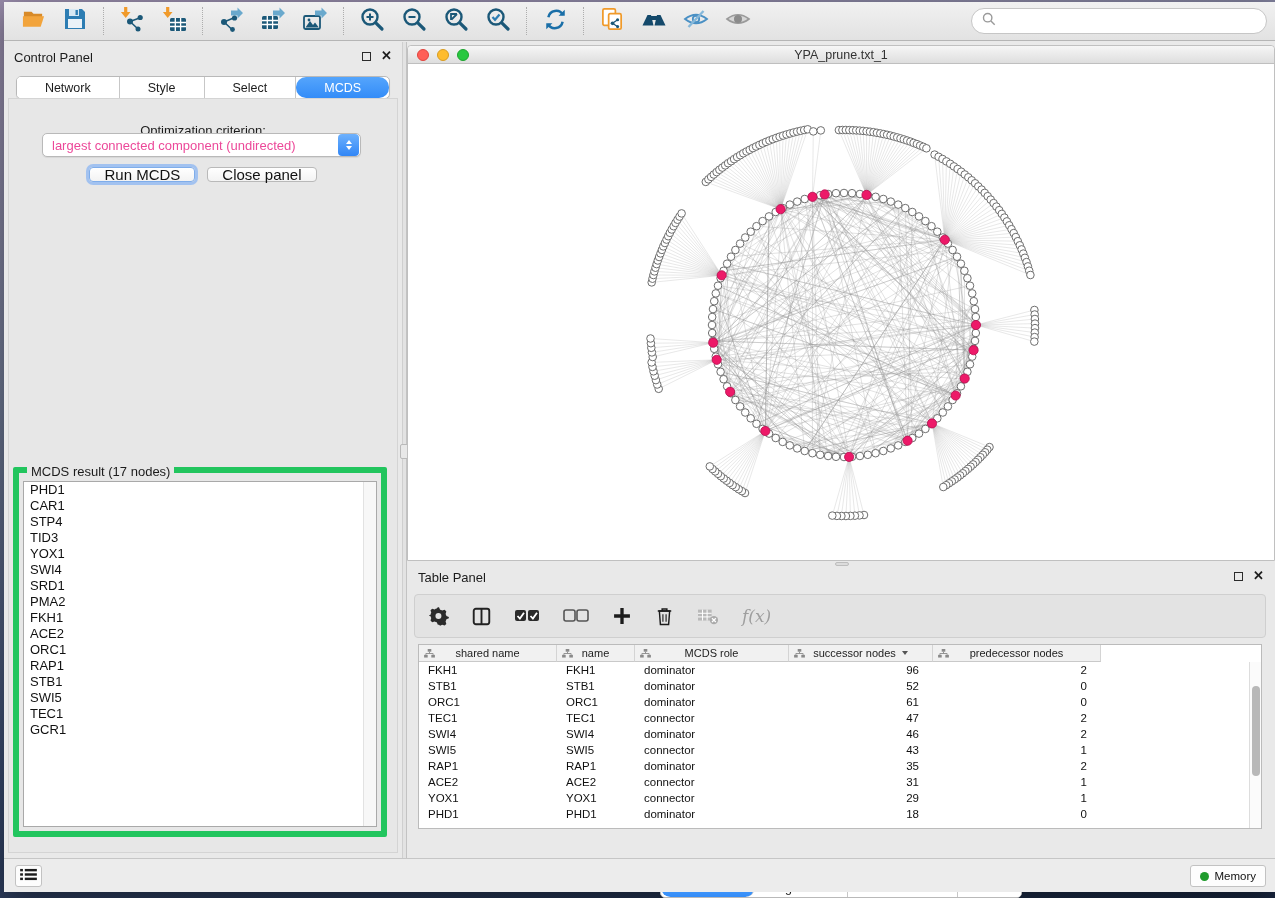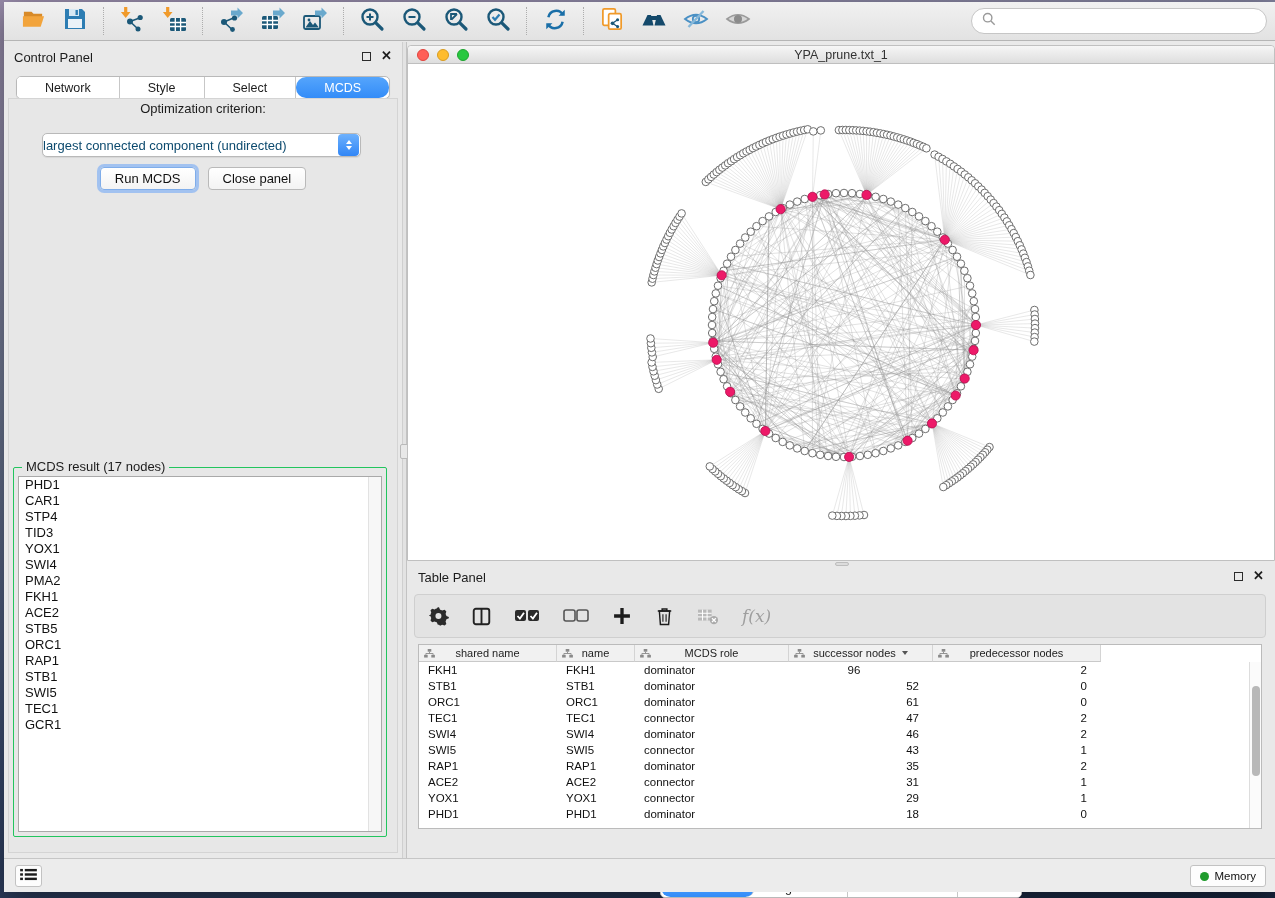--- a/index.html
+++ b/index.html
@@ -28,32 +28,32 @@
   .float-ic { width:9px; height:9px; border:1.6px solid #2b2b2b; display:inline-block; }
   .close-ic { font-size:13px; font-weight:bold; color:#1c1c1c; line-height:10px; }
 
   #control-tabs { position:absolute; left:0; right:0; top:34px; display:flex; justify-content:center; }
   .seg-group { display:flex; border:1px solid #b9b9b9; border-radius:5px; overflow:hidden; background:#fff; box-shadow:0 1px 1px rgba(0,0,0,.08); }
   .seg { font-size:12.5px; color:#1c1c1c; background:#fff; padding:3px 28px; border-right:1px solid #c7c7c7; height:21px; display:flex; align-items:center; }
   .seg:last-child { border-right:none; }
   .seg.selected { background:linear-gradient(#55a5fc,#338cf8); color:#fff;border-radius:10px; }
 
   #cp-content { position:absolute; left:4px; right:4px; top:56px; bottom:5px; background:#e7e7e7; border:1px solid #d4d4d4; }
-  #opt-label { position:absolute; left:0; right:0; top:2px; text-align:center; font-size:13px; color:#1c1c1c; }
+  #opt-label { position:absolute; left:0; right:0; top:24px; text-align:center; font-size:13px; color:#1c1c1c; }
   #criterion-dd { position:absolute; left:33px; right:36px; top:34px; height:24px; background:#fff; border:1px solid #b9b9b9; border-radius:5px; display:flex; align-items:center; box-shadow:0 1px 1px rgba(0,0,0,.07); }
-  #criterion-dd .dd-text { flex:1; font-size:13px; color:#0c4a6e; white-space:nowrap; overflow:hidden; }
+  #criterion-dd .dd-text { flex:1; font-size:13px; padding-left:9px; color:#ec4899; white-space:nowrap; overflow:hidden; }
   .dd-stepper { width:21px; height:22px; margin-right:1px; border-radius:4px; background:linear-gradient(#6db1fd,#3186f6); display:flex; flex-direction:column; align-items:center; justify-content:center; gap:2px; }
   .dd-stepper i { width:0; height:0; border-left:3.5px solid transparent; border-right:3.5px solid transparent; }
   .dd-up { border-bottom:4px solid #fff; }
   .dd-down { border-top:4px solid #fff; }
   #cp-buttons { position:absolute; left:0; right:0; top:68px; display:flex; justify-content:center; gap:12px; }
-  .mac-btn { font-size:13px; color:#111; background:linear-gradient(#fff,#f3f3f3); border:1px solid #b9b9b9; border-radius:4px; padding:3px 14px; height:23px; display:flex; align-items:center;text-align:right; }
+  .mac-btn { font-size:15px; color:#111; background:linear-gradient(#fff,#f3f3f3); border:1px solid #b9b9b9; border-radius:4px; padding:3px 14px; height:15px; display:flex; align-items:center;text-align:right; }
   .mac-btn.focus-ring { border-color:#7fadea; box-shadow:0 0 0 3px rgba(106,164,248,.55); }
 
-  #mcds-group { position:absolute; left:4px; right:10px; top:368px; height:370px; border:1px solid #22c55e; border-radius:2px; }
+  #mcds-group { position:absolute; left:4px; right:10px; top:368px; height:370px; border:6px solid #22c55e; border-radius:2px; }
   #mcds-legend { position:absolute; top:-9px; left:8px; background:#e7e7e7; padding:0 4px; font-size:13px; color:#1c1c1c; }
   #mcds-listbox { position:absolute; left:4px; right:4px; top:8px; bottom:4px; background:#fff; border:1px solid #a9a9a9; overflow:hidden; }
   #mcds-scroll { position:absolute; right:0; top:0; bottom:0; width:13px; background:#f7f7f7; border-left:1px solid #e2e2e2; }
   .mcds-item { font-size:13px; line-height:16px; padding-left:6px; color:#111; }
 
   
   #net-window { position:absolute; left:0; right:0; top:3px; height:516px; background:#fff; border:1px solid #c0c0c0; border-radius:4px 4px 0 0; }
   #net-titlebar { position:relative; height:18px; background:linear-gradient(#f6f6f6,#dedede); border-bottom:1px solid #bfbfbf; border-radius:4px 4px 0 0; }
   #traffic { position:absolute; left:9px; top:3px; display:flex; gap:8px; }
   .tl { width:12px; height:12px; border-radius:50%; }
@@ -272,24 +272,24 @@
         <div id="mcds-group">
           <span id="mcds-legend">MCDS result (17 nodes)</span>
           <div id="mcds-listbox">
             <div id="mcds-items">
                   <div class="mcds-item">PHD1</div>
                   <div class="mcds-item">CAR1</div>
                   <div class="mcds-item">STP4</div>
                   <div class="mcds-item">TID3</div>
                   <div class="mcds-item">YOX1</div>
                   <div class="mcds-item">SWI4</div>
+                  <div class="mcds-item">SRD1</div>
                   <div class="mcds-item">PMA2</div>
                   <div class="mcds-item">FKH1</div>
                   <div class="mcds-item">ACE2</div>
-                  <div class="mcds-item">STB5</div>
                   <div class="mcds-item">ORC1</div>
                   <div class="mcds-item">RAP1</div>
                   <div class="mcds-item">STB1</div>
                   <div class="mcds-item">SWI5</div>
                   <div class="mcds-item">TEC1</div>
                   <div class="mcds-item">GCR1</div>
                 </div>
             <div id="mcds-scroll"></div>
           </div>
         </div>
@@ -1267,21 +1267,21 @@
                     <path d="M6 3v2M2 6.5V5h8v1.5" stroke="#8a8a8a" fill="none"></path>
                   </svg>
                   <span>predecessor nodes</span>
                 </div>
               </div>
           <div id="tbl-body">
                 <div class="tr">
                   <div class="td left" style="width: 138px;">FKH1</div>
                   <div class="td left" style="width: 78px;">FKH1</div>
                   <div class="td left" style="width: 154px;">dominator</div>
-                  <div class="td right" style="width: 144px; text-align: center;">96</div>
+                  <div class="td right" style="width: 144px;">96</div>
                   <div class="td right" style="width: 168px;">2</div>
                 </div>
                 <div class="tr">
                   <div class="td left" style="width: 138px;">STB1</div>
                   <div class="td left" style="width: 78px;">STB1</div>
                   <div class="td left" style="width: 154px;">dominator</div>
                   <div class="td right" style="width: 144px;">52</div>
                   <div class="td right" style="width: 168px;">0</div>
                 </div>
                 <div class="tr">

